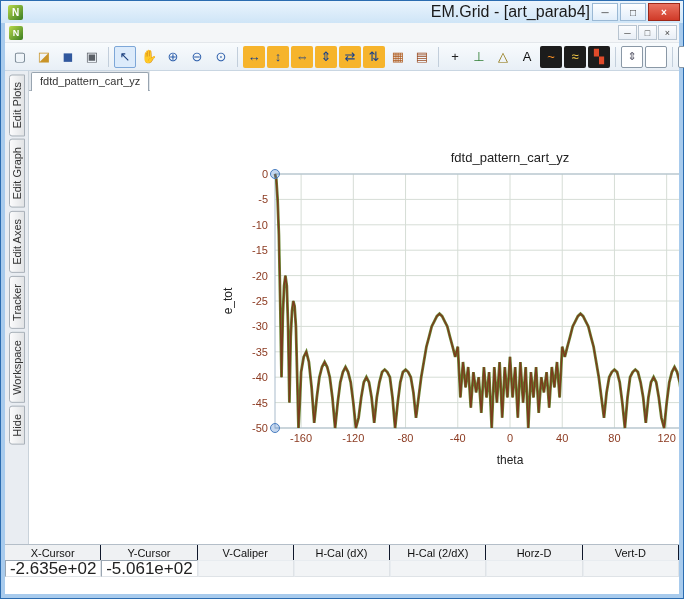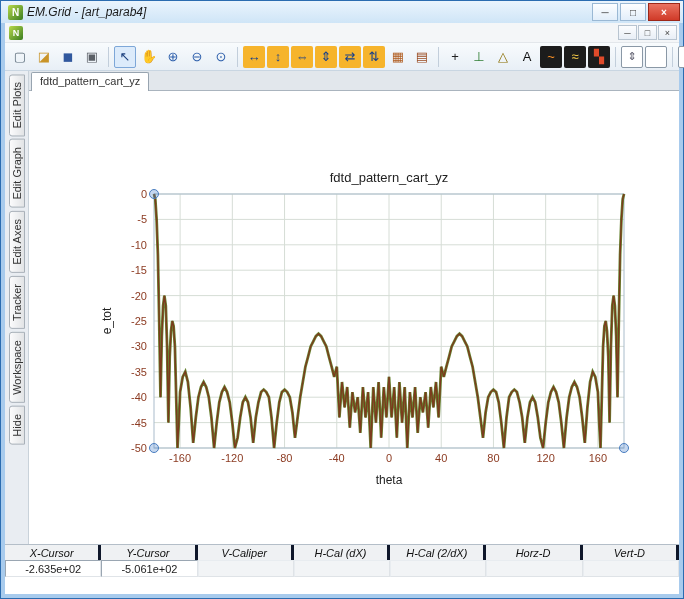--- a/index.html
+++ b/index.html
@@ -8,21 +8,21 @@
 
   .window { width:684px; height:599px; border:1px solid #2b6cb0; background:#a8cbed;
             display:flex; flex-direction:column; }
 
   
   .titlebar { height:22px; flex:none; display:flex; align-items:center; padding:0 3px;
               background:linear-gradient(#eaf4fd,#cfe5f7); }
   .app-icon { width:15px; height:15px; margin:0 4px; border-radius:2px;
               background:linear-gradient(135deg,#b9d94a,#3a7d22); color:#fff; font-size:10px;
               font-weight:bold; display:flex; align-items:center; justify-content:center; }
-  .title { flex:1; text-align:left; font-size:12px; color:#1a1a1a;font-style:italic; }
+  .title { flex:1; text-align:right; font-size:16px; color:#1a1a1a; }
   .winbtn { width:26px; height:18px; margin-left:2px; display:flex; align-items:center;
             justify-content:center; font-size:10px; color:#333; border:1px solid #9ab8d4;
             background:linear-gradient(#fdfeff,#e2eefa); }
   .winbtn.close { width:32px; background:linear-gradient(#ea7361,#d03a28); color:#fff;
                   border-color:#9c2718; font-weight:bold; }
 
   
   .window-body { flex:1; margin:0 4px 4px; background:#fff; display:flex;
                  flex-direction:column; min-height:0; }
 
@@ -50,37 +50,37 @@
   .tb-sep { width:1px; height:20px; background:#c2cedb; margin:0 4px; }
 
   
   .main { flex:1; display:flex; min-height:0; }
   .side-tabs { width:24px; flex:none; background:#e9edf2; border-right:1px solid #c9d2da;
                display:flex; flex-direction:column; align-items:center; padding-top:3px; gap:3px; }
   .vtab { writing-mode:vertical-rl; transform:rotate(180deg); font-size:11px; color:#333;
           background:linear-gradient(90deg,#e2e4e6,#fbfbfc); border:1px solid #a8b0b8;
           border-radius:0 3px 3px 0; padding:7px 1px; cursor:default; }
 
-  .doc-area { flex:1; display:flex; flex-direction:column; min-width:0; }
+  .doc-area { flex:1; display:flex; flex-direction:row; min-width:0; }
   .doc-tabs { height:20px; flex:none; display:flex; align-items:flex-end; background:#e2e7ec;
               border-bottom:1px solid #aab4be; padding-left:2px; }
   .doc-tab { font-size:11px; color:#333; padding:2px 8px 3px; margin-right:1px;
              border:1px solid #98a4b0; border-bottom:none; border-radius:2px 2px 0 0;
              background:#d2d8de; cursor:default; }
   .doc-tab.active { background:#fff; margin-bottom:-1px; padding-bottom:4px; }
 
   .canvas { flex:1; background:#fff; position:relative; overflow:hidden; }
   svg.chart { position:absolute; left:30px; top:75px; }
 
   
   .status-header { height:16px; flex:none; display:flex; background:#eff1f3; font-size:11px;
                    border-top:1px solid #b4bec8; }
   .sh-cell { flex:1; display:flex; align-items:center; justify-content:center; color:#111;
-             border-right:3px solid #0f172a;font-style:italic; }
-  .status-values { height:17px; flex:none; display:flex; background:#f2f4f6; font-size:11px; }
+             border-right:1px solid #0f172a; }
+  .status-values { height:17px; flex:none; display:flex; background:#f2f4f6; font-size:17px; }
   .sv-cell { flex:1; display:flex; align-items:center; justify-content:center; color:#222;
              border:1px solid; border-color:#e8ecf0 #dfe3e7 #dfe3e7 #e8ecf0; background:#f2f4f6; }
   .sv-cell.filled { background:#fff; border-color:#9aa6b2 #e0e4e8 #e0e4e8 #9aa6b2; }
   .status-gap { height:17px; flex:none; background:#fff; }
 </style>
 </head>
 <body>
 
 <div class="window">
 

